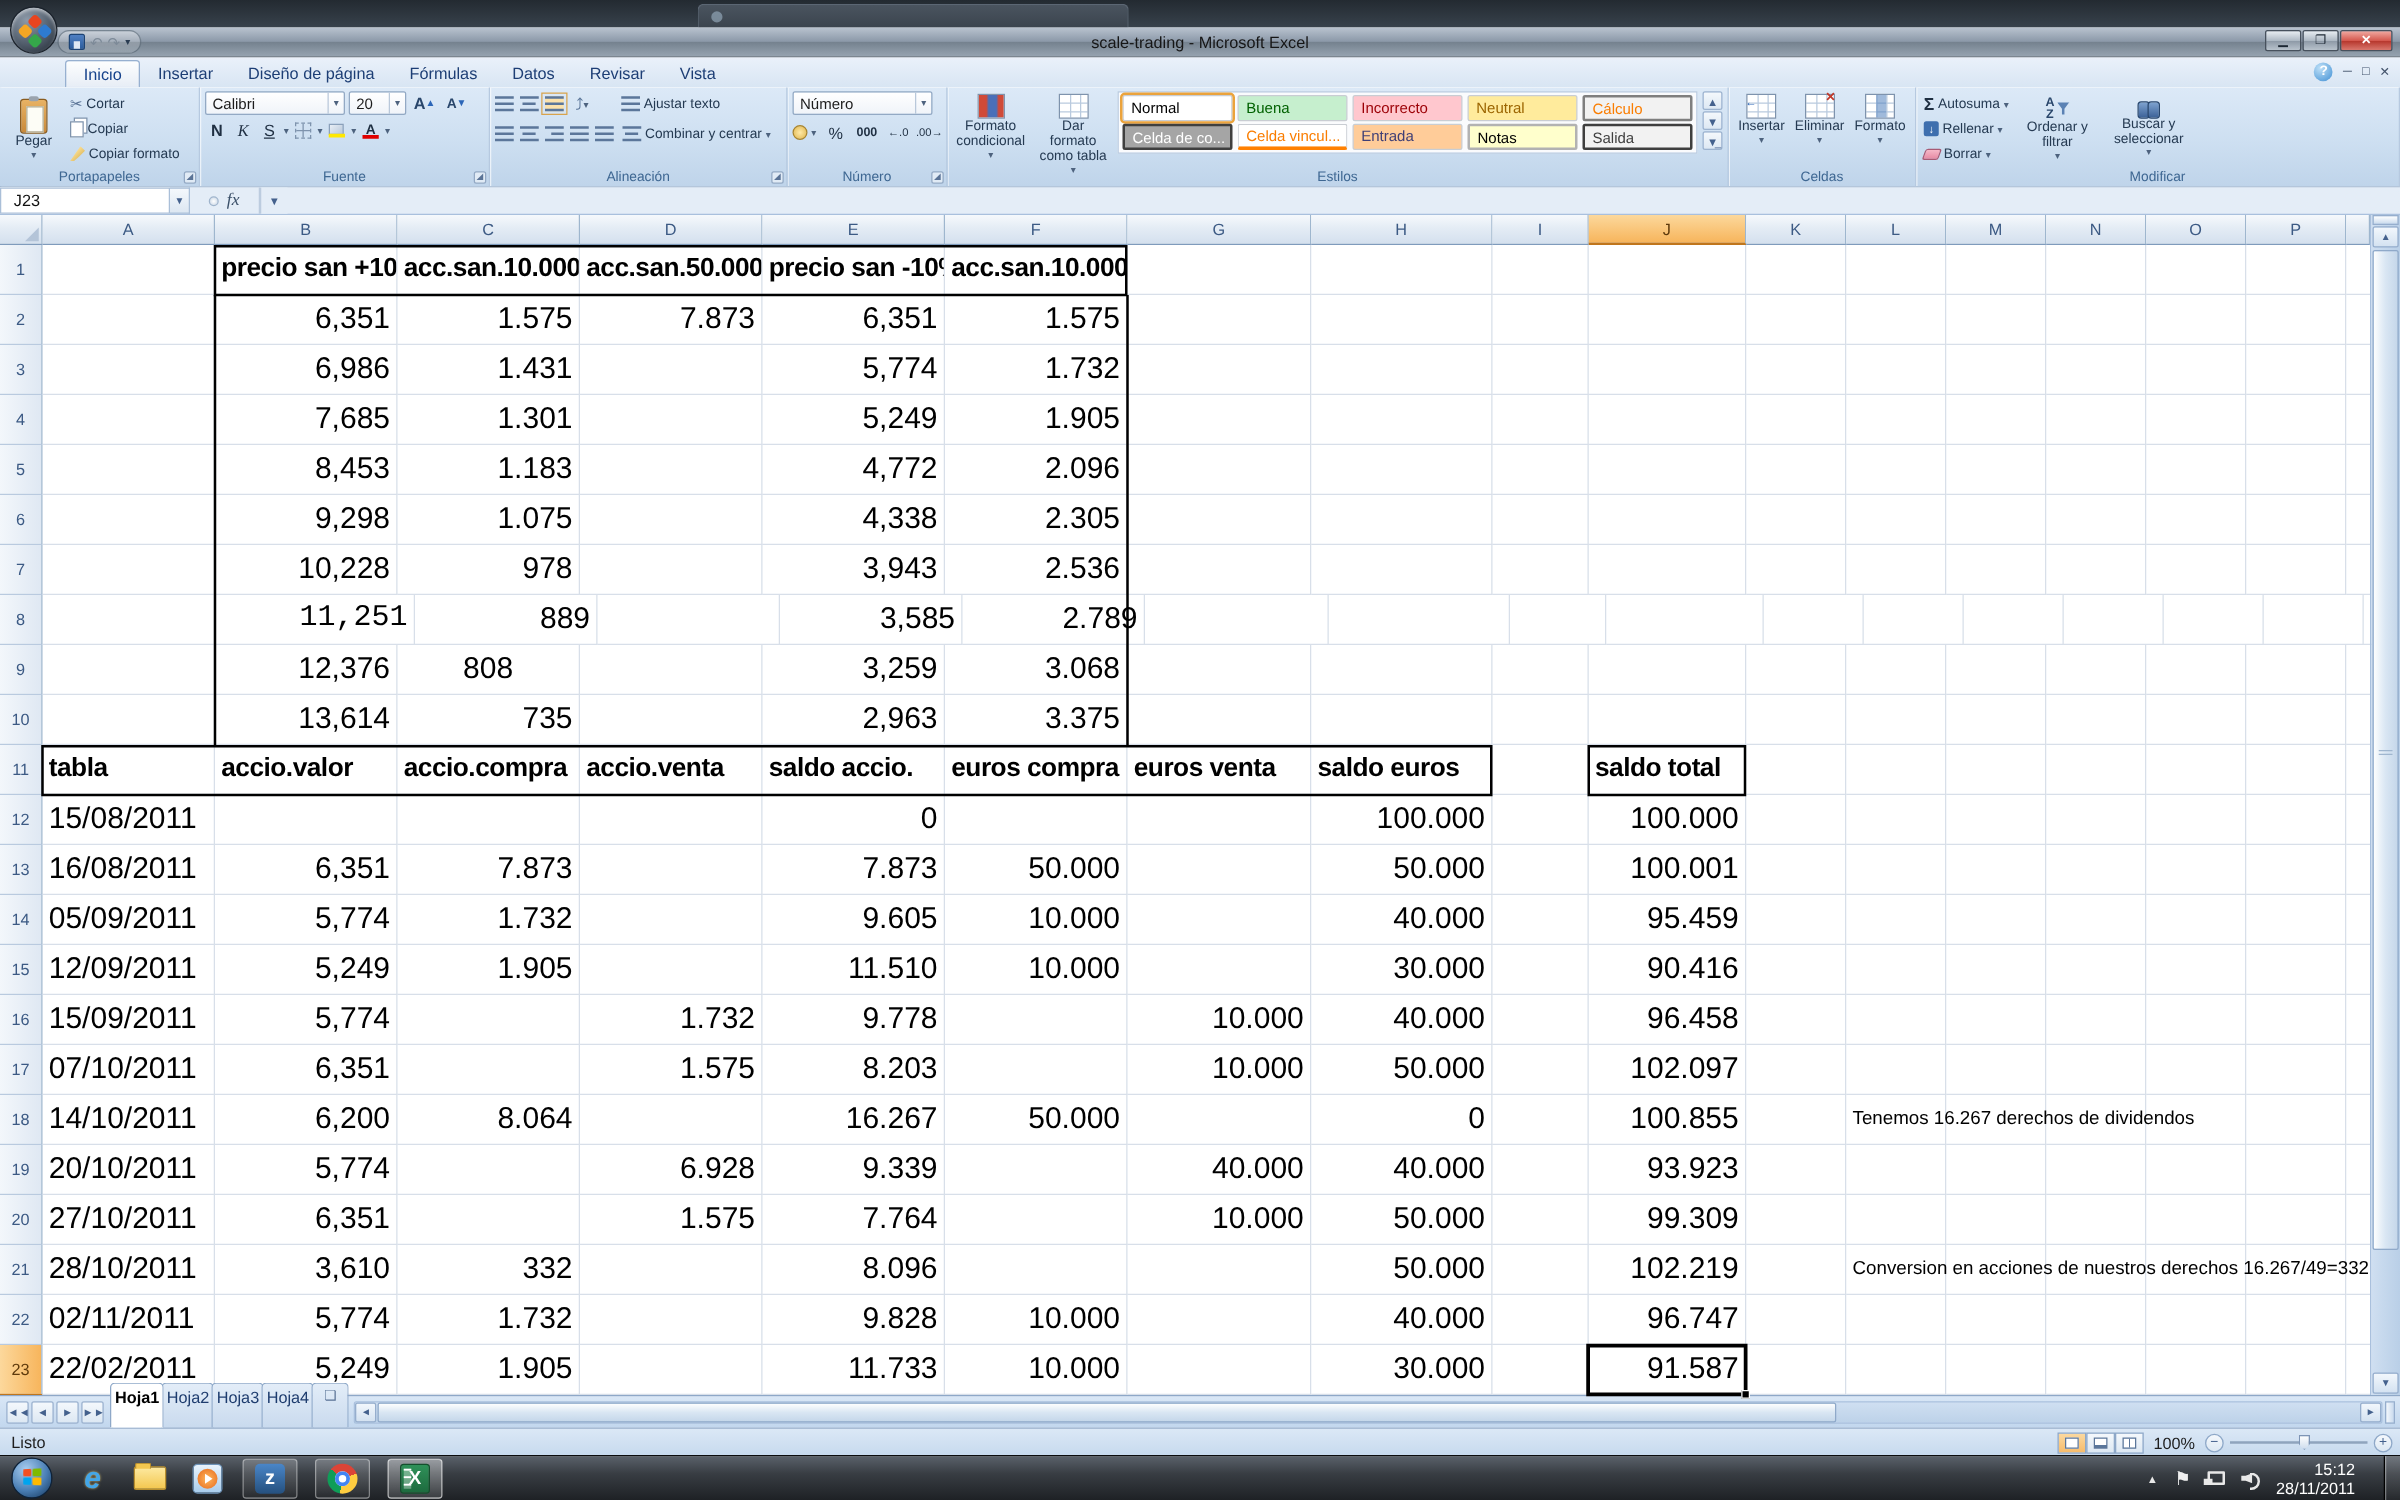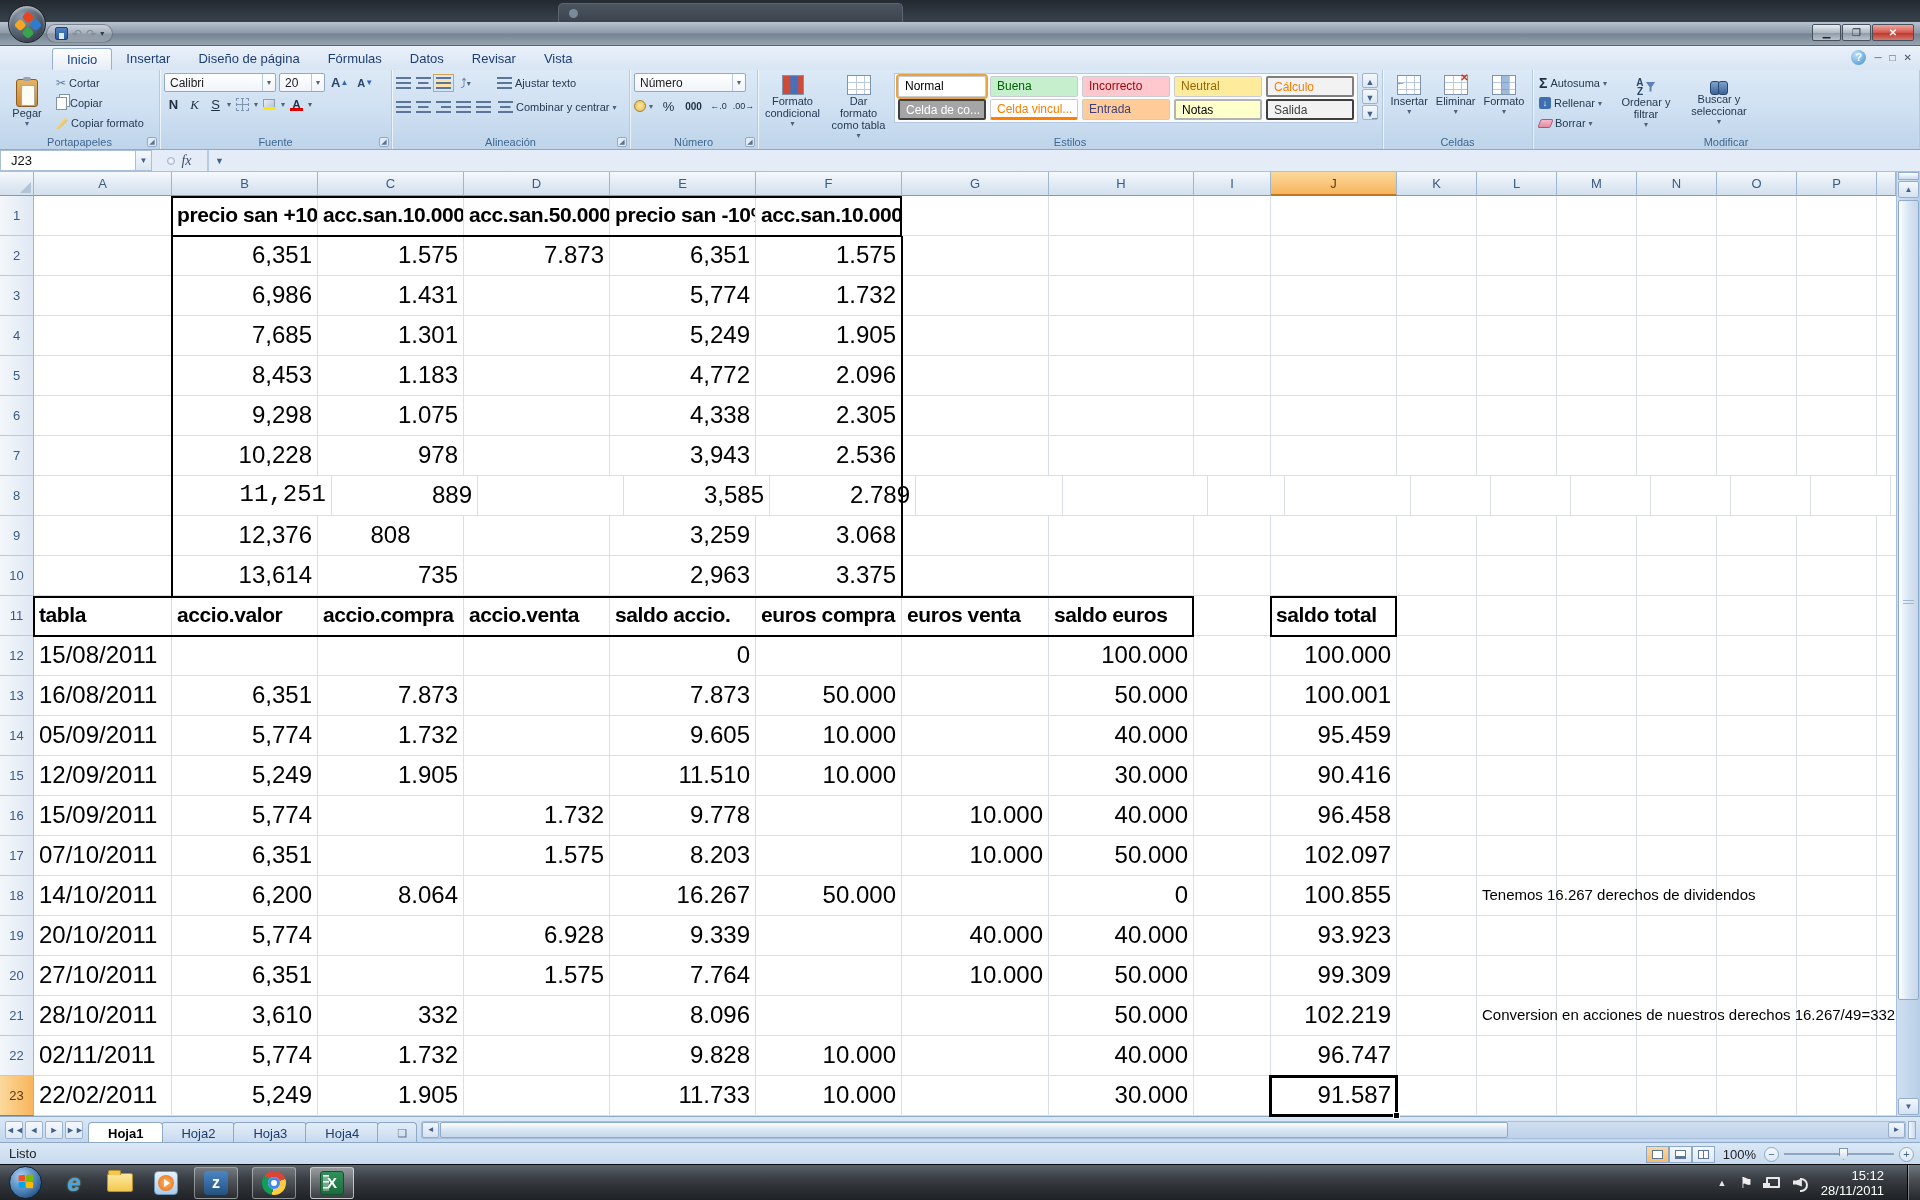--- a/index.html
+++ b/index.html
@@ -132,21 +132,21 @@
   #vup { top:9px; } #vdown { bottom:1px; }
   #vthumb { position:absolute; left:1px; right:1px; top:28px; height:800px; background:linear-gradient(90deg,#fdfefe,#d9e6f3 50%,#c5d7ea); border:1px solid #8fa9c9; border-radius:2px; }
   #vthumb::after { content:""; position:absolute; left:4px; right:4px; top:50%; height:6px; background:
      linear-gradient(#9fb6cf,#9fb6cf) 0 0/100% 1px no-repeat,
      linear-gradient(#9fb6cf,#9fb6cf) 0 3px/100% 1px no-repeat,
      linear-gradient(#9fb6cf,#9fb6cf) 0 6px/100% 1px no-repeat; }
 
   
   #tabsrow { top:1116px; height:26px; background:linear-gradient(#d9e7f6,#c2d7ee); border-top:1px solid #8ea8c8; display:flex; align-items:flex-end; padding-left:4px; }
   .navbtn { width:18px; height:18px; margin:0 1px 3px 1px; background:linear-gradient(#f4f8fc,#dde8f3); border:1px solid #9db3cf; border-radius:2px; color:#44618d; font-size:9px; text-align:center; line-height:16px; }
-  .stab { height:20px; line-height:21px; padding:0 19px; font-size:13px; color:#1e3c6e; background:linear-gradient(#e3edf8,#c9daee); border:1px solid #8ea8c8; border-bottom:none; border-radius:4px 4px 0 0; margin-right:-2px; }
+  .stab { height:36px; line-height:21px; padding:0 3px; font-size:13px; color:#1e3c6e; background:linear-gradient(#e3edf8,#c9daee); border:1px solid #8ea8c8; border-bottom:none; border-radius:4px 4px 0 0; margin-right:-2px; }
   .stab.active { background:#fff; font-weight:bold; color:#000; z-index:2; position:relative; }
   #ins-tab { width:30px; text-align:center; color:#5a7396; font-size:11px; }
   #hscroll { flex:1; height:18px; margin:0 2px 3px 6px; position:relative; background:linear-gradient(#cfdff1,#bdd2e9); border:1px solid #a9c0dd; border-radius:2px; }
   #hleft,#hright { position:absolute; top:0; width:17px; height:16px; background:linear-gradient(#f2f7fc,#d4e2f1); border:1px solid #96aecd; border-radius:2px; color:#44618d; font-size:8px; text-align:center; line-height:14px; }
   #hleft { left:0; } #hright { right:0; }
   #hthumb { position:absolute; left:18px; top:0; width:72%; height:16px; background:linear-gradient(#fdfefe,#d9e6f3 50%,#c5d7ea); border:1px solid #8fa9c9; border-radius:2px; }
   #tab-split { width:8px; height:18px; margin:0 4px 3px 0; background:linear-gradient(90deg,#f4f8fc,#c9daee); border:1px solid #96aecd; }
 
   
   #statusbar { top:1142px; height:22px; background:linear-gradient(#dbe8f6,#c7daee); border-top:1px solid #8ea8c8; font-size:13px; color:#1e1e1e; }
@@ -206,20 +206,21 @@
     </div>
 </div>
 
 <div class="band" id="titlebar">
   <div id="qat">
     <span id="save-icon"></span>
     <span class="qat-ic dim">↶</span>
     <span class="qat-ic dim">↷</span>
     <span class="qat-ic" style="font-size:8px;">▾</span>
   </div>
+  <div id="title-text">scale-trading - Microsoft Excel</div>
   <div id="win-controls">
     <div class="winbtn">▁</div>
     <div class="winbtn">❐</div>
     <div class="winbtn close">✕</div>
   </div>
 </div>
 
 <div id="office-orb">
   <div class="petals">
       <i class="p1"></i>

